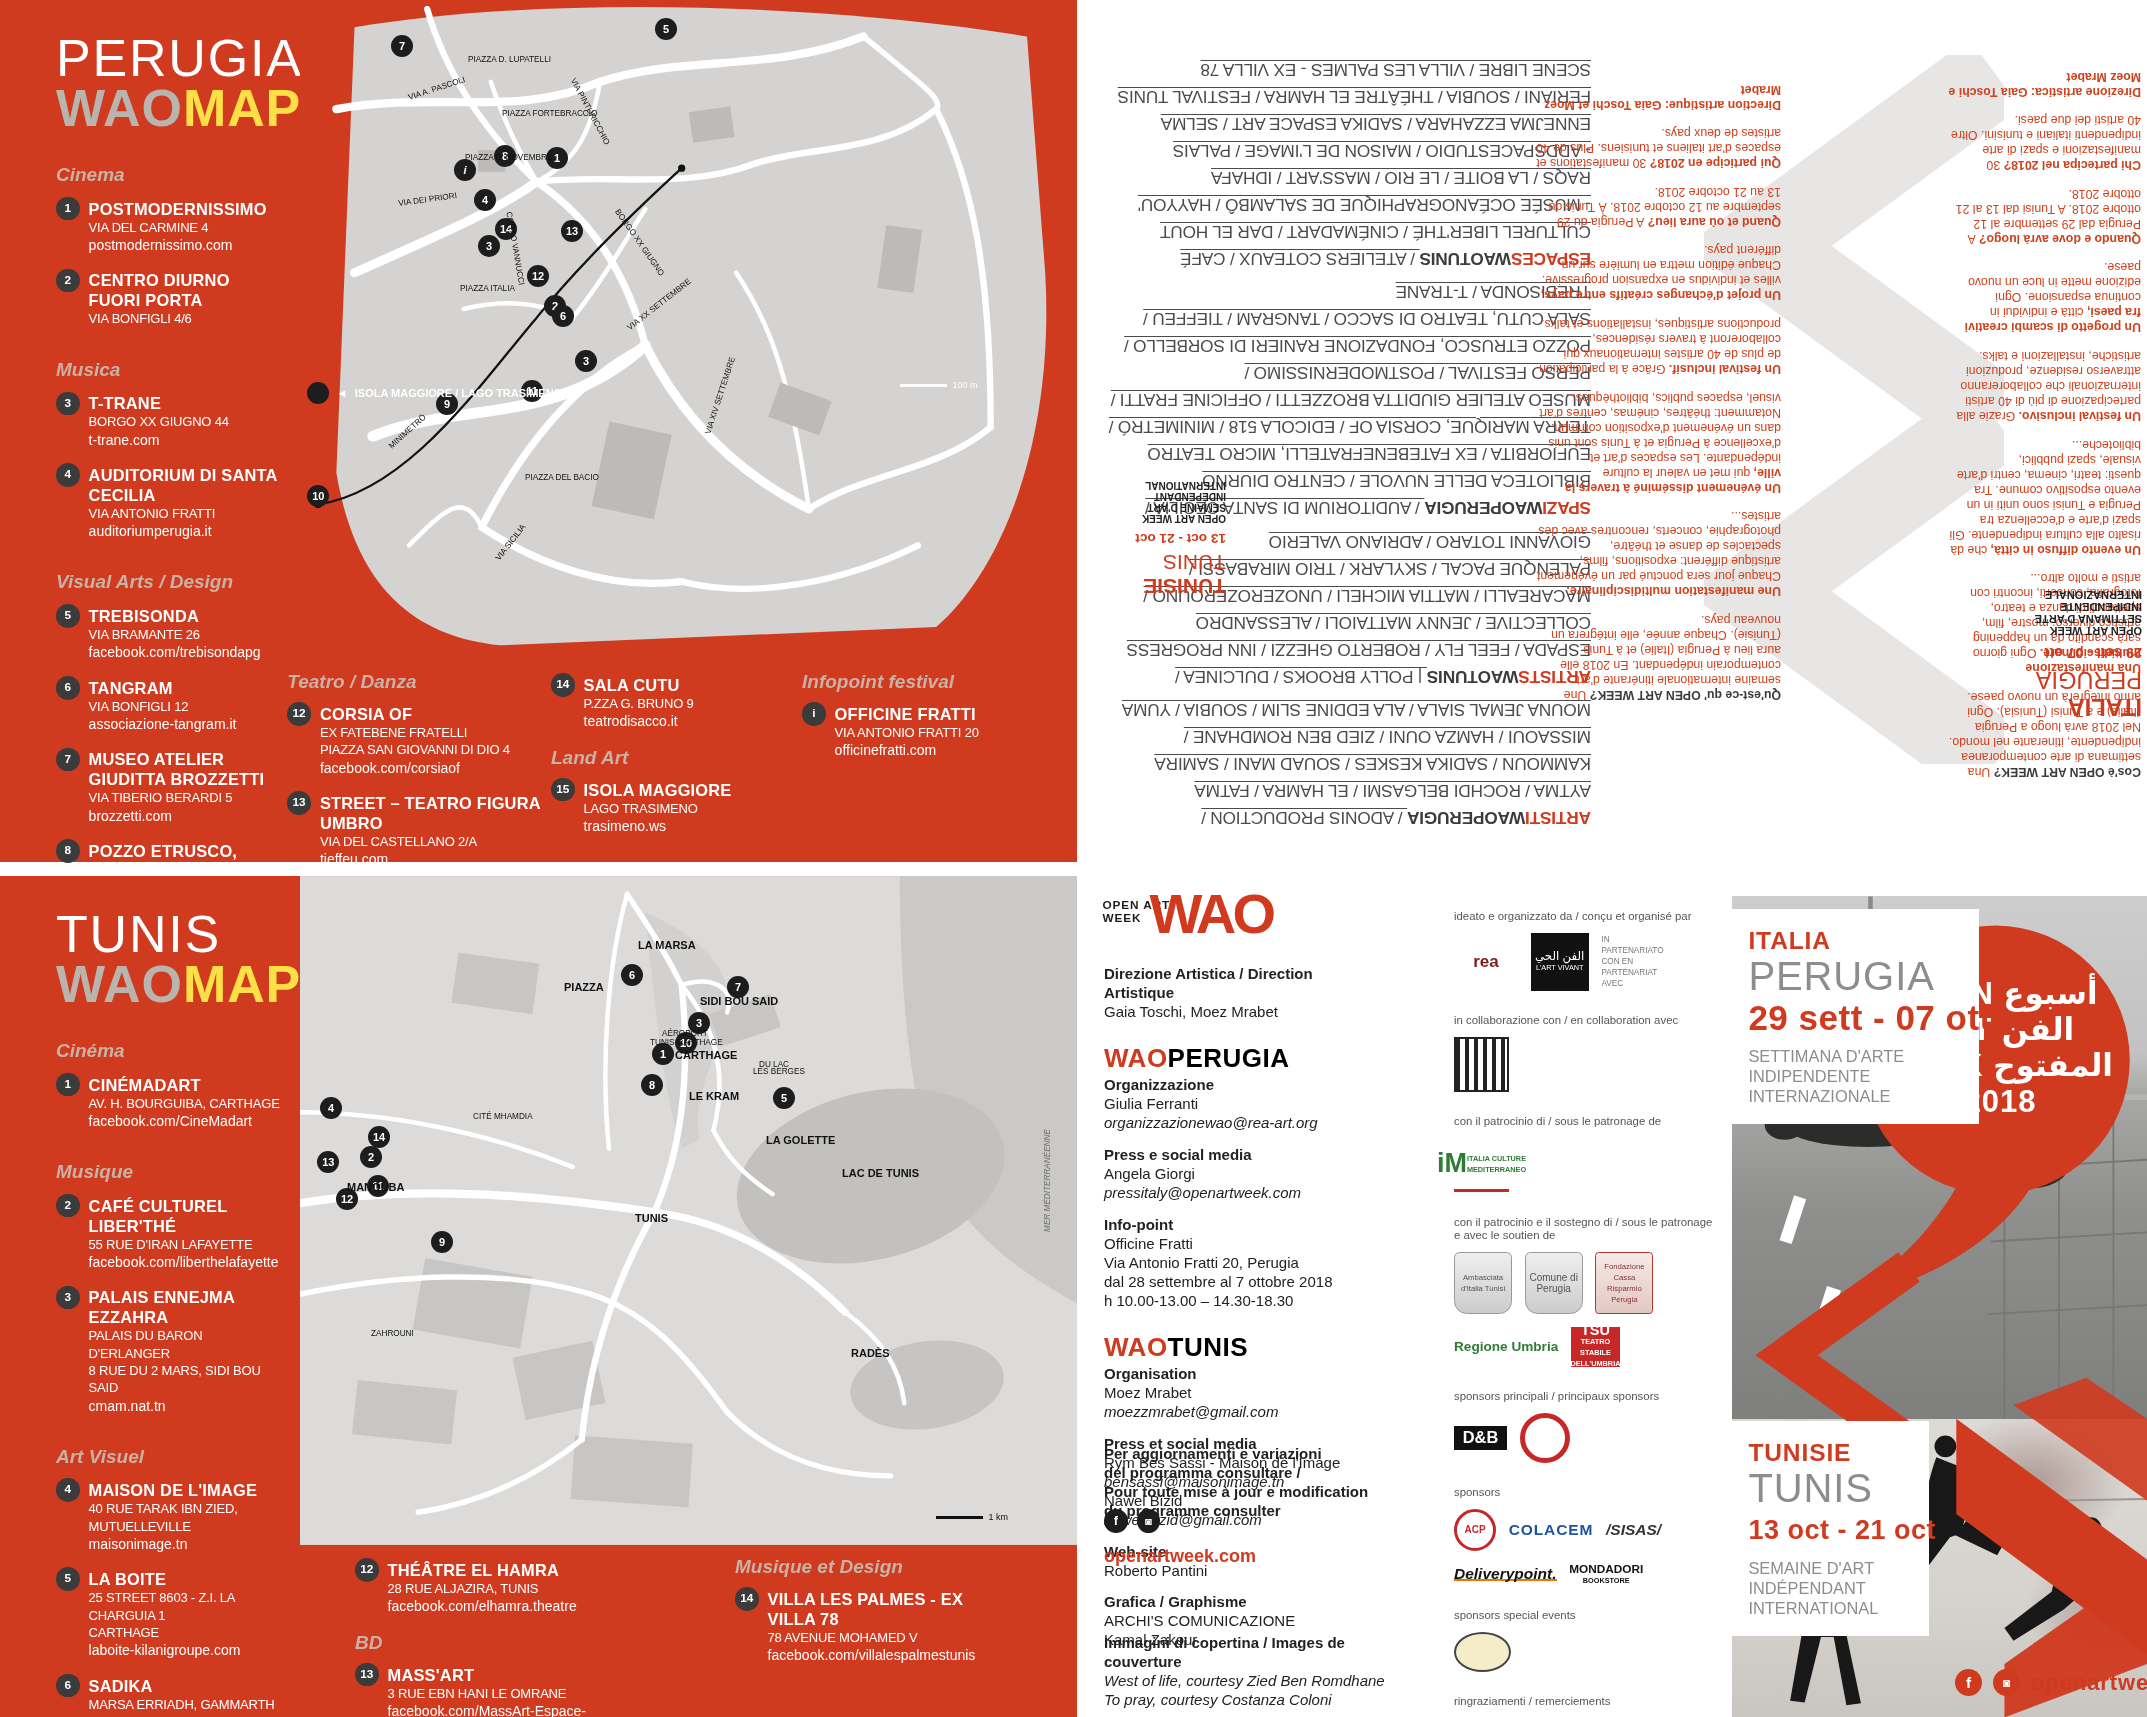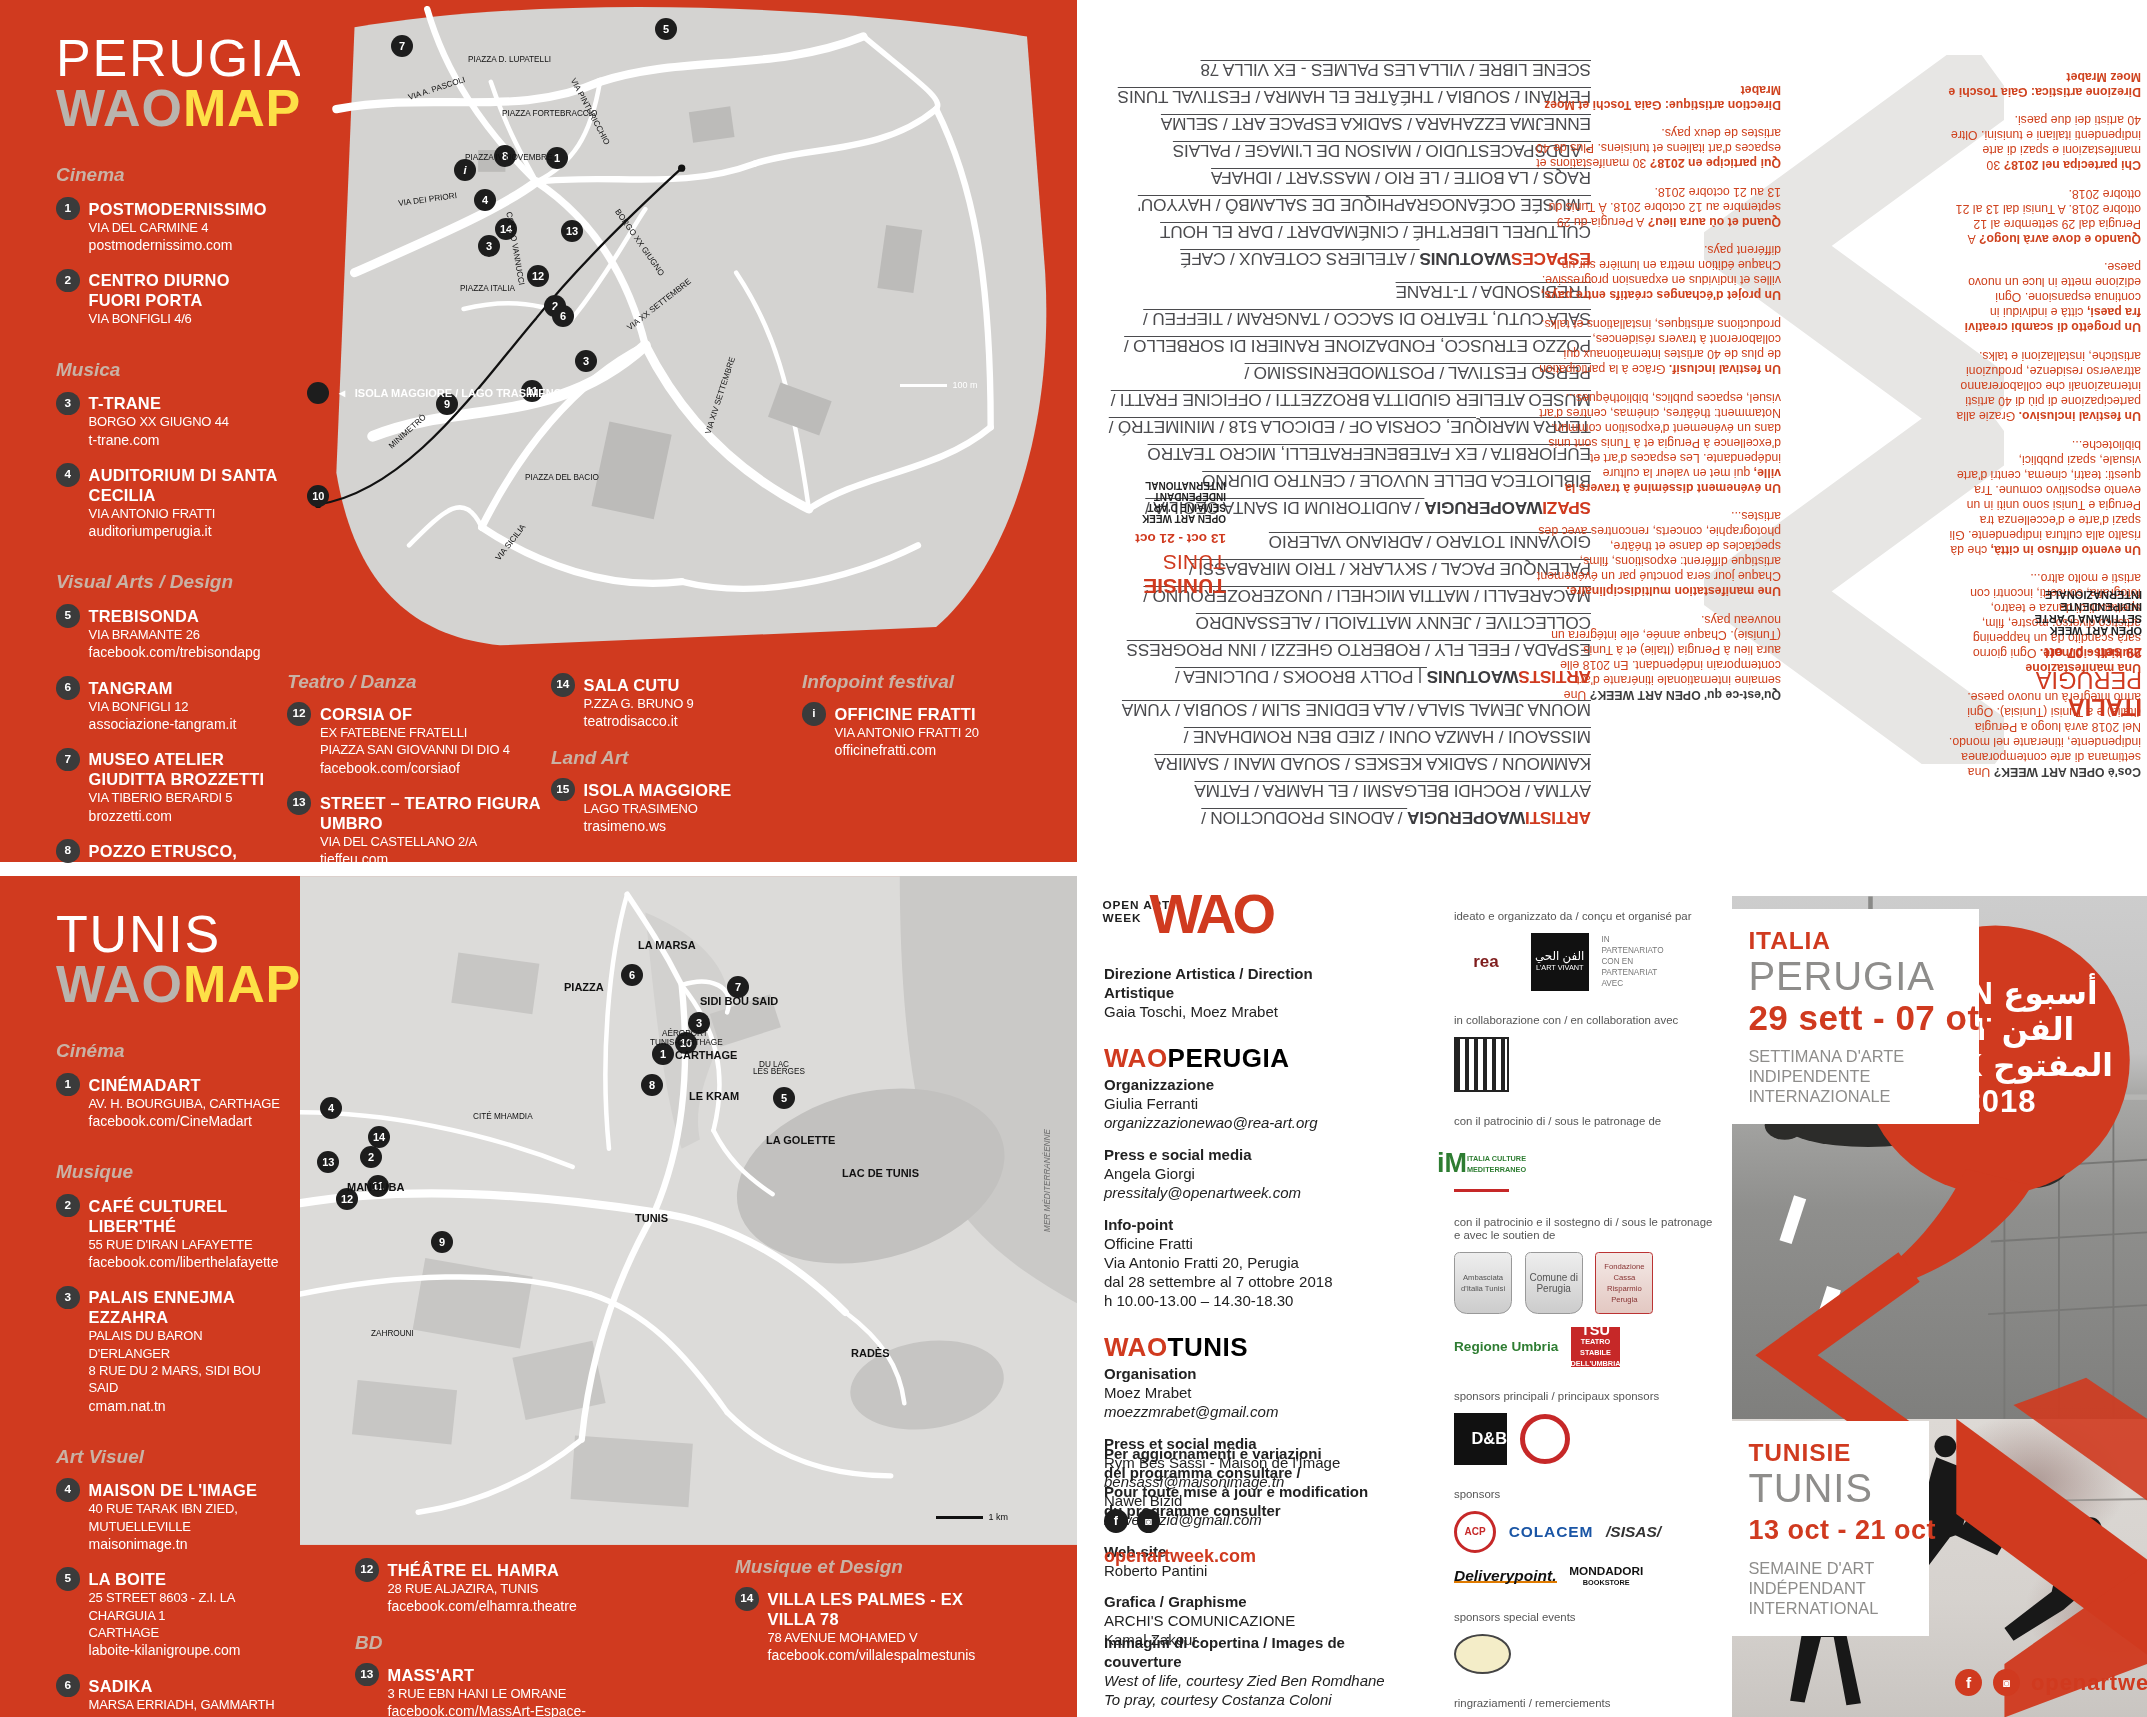--- a/index.html
+++ b/index.html
@@ -644,21 +644,21 @@
         <div class="logo" style="color: rgb(46, 125, 50); font-size: 13.6px; font-weight: bold;">
           <span>Regione Umbria</span>
         </div>
         <div class="logo" style="width: 49px; height: 40px; background: rgb(198, 40, 40); color: rgb(255, 255, 255); font-weight: bold; font-size: 14.5px; flex-direction: column;">
           <span>TSU</span>
           <span style="font-size: 7.3px; display: block;">TEATRO STABILE DELL'UMBRIA</span>
         </div>
       </div>
       <div class="cap">sponsors principali / principaux sponsors</div>
       <div class="logorow">
-        <div class="logo" style="width: 53px; height: 52px; background: rgb(17, 17, 17); color: rgb(255, 255, 255); font-weight: bold; font-size: 16.4px; justify-content: flex-end;">
+        <div class="logo" style="width: 53px; height: 24px; background: rgb(17, 17, 17); color: rgb(255, 255, 255); font-weight: bold; font-size: 16.4px;">
           <span>D&amp;B</span>
         </div>
         <div class="logo" style="width: 40px; height: 40px; border: 5.5px solid rgb(198, 40, 40); border-radius: 50%;"></div>
       </div>
       <div class="cap">sponsors</div>
       <div class="logorow">
         <div class="logo" style="width: 36px; height: 36px; border: 3.6px solid rgb(198, 40, 40); border-radius: 50%; color: rgb(198, 40, 40); font-weight: bold;">
           <span>ACP</span>
         </div>
         <div class="logo" style="color: rgb(26, 85, 165); font-weight: bold; font-size: 15.5px; letter-spacing: 0.9px;">

